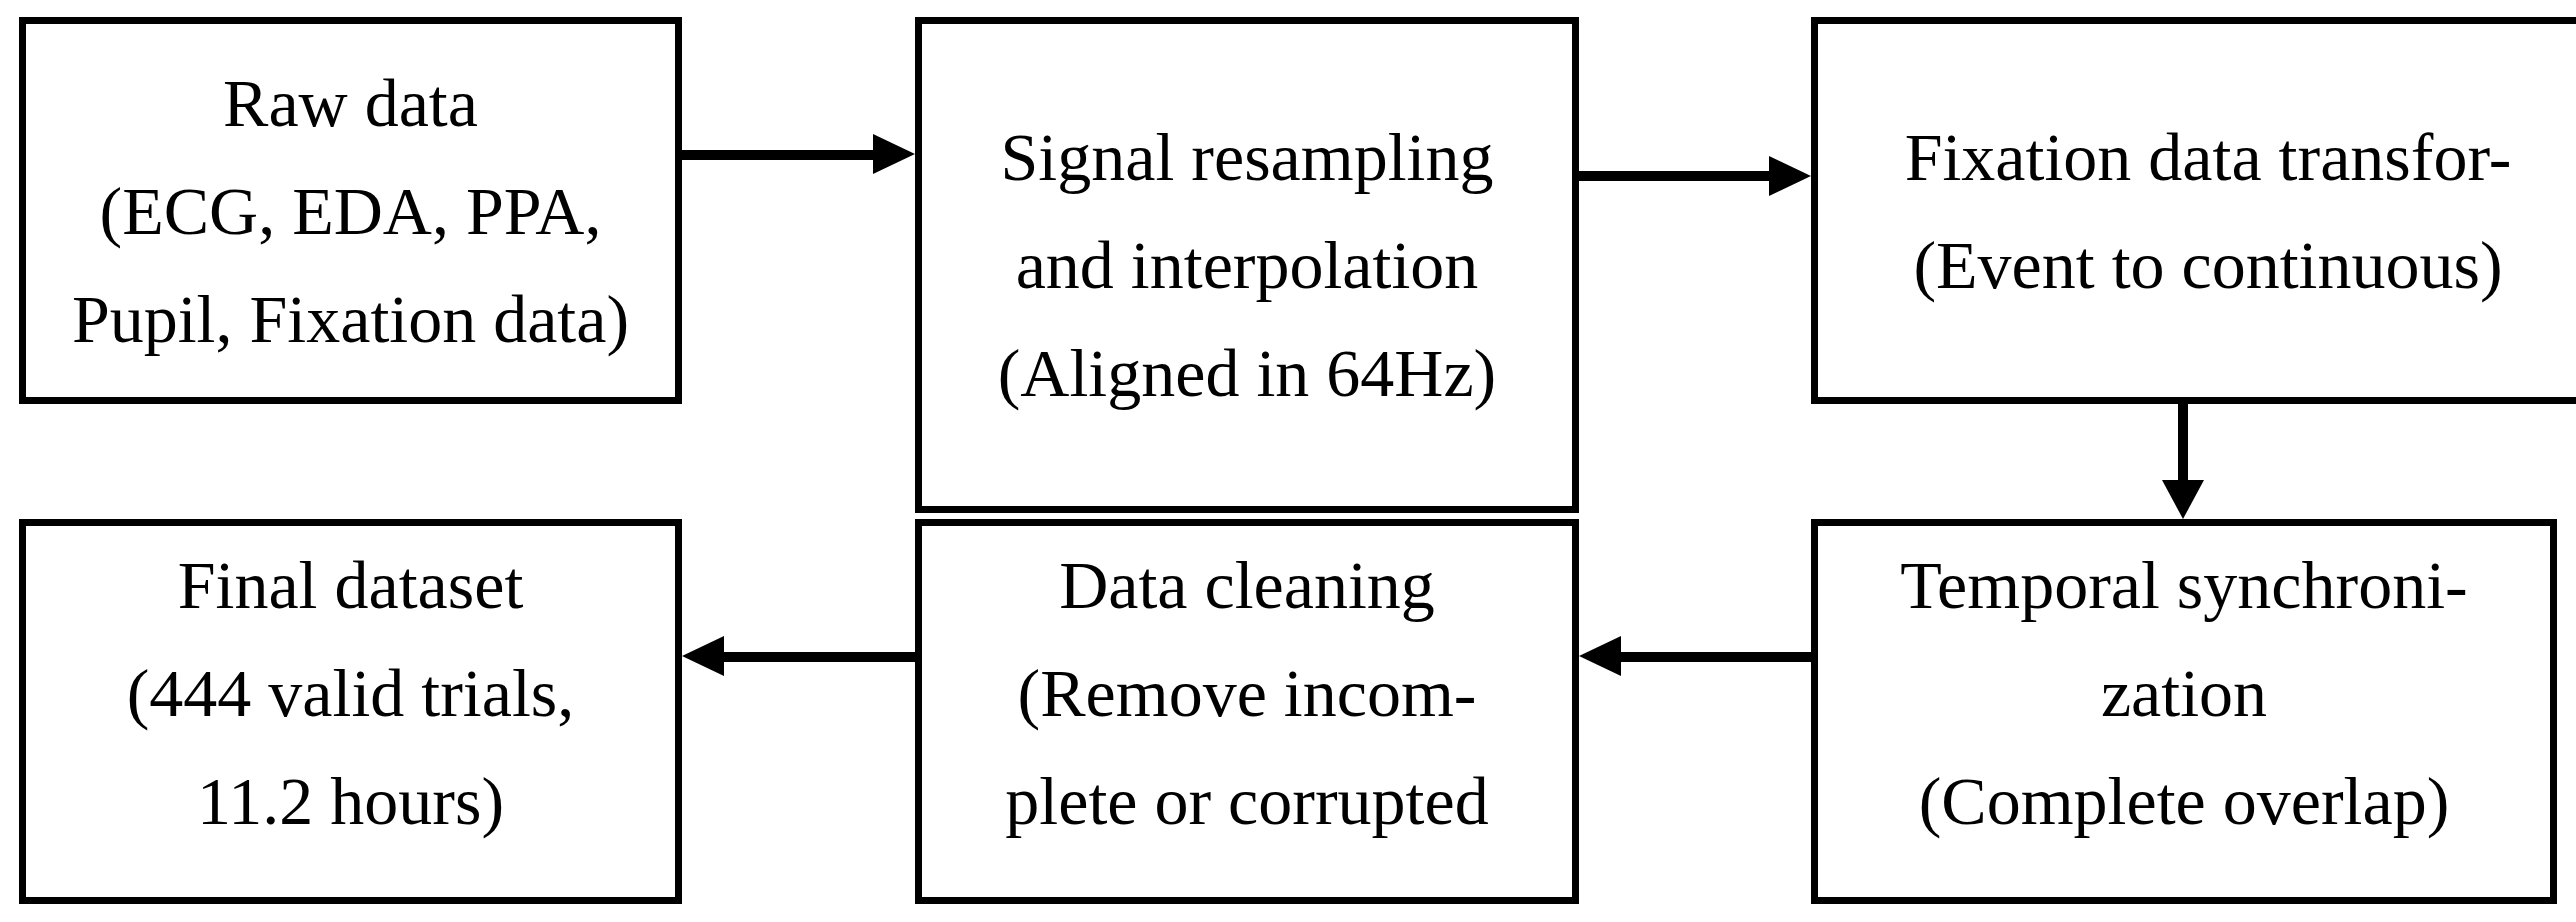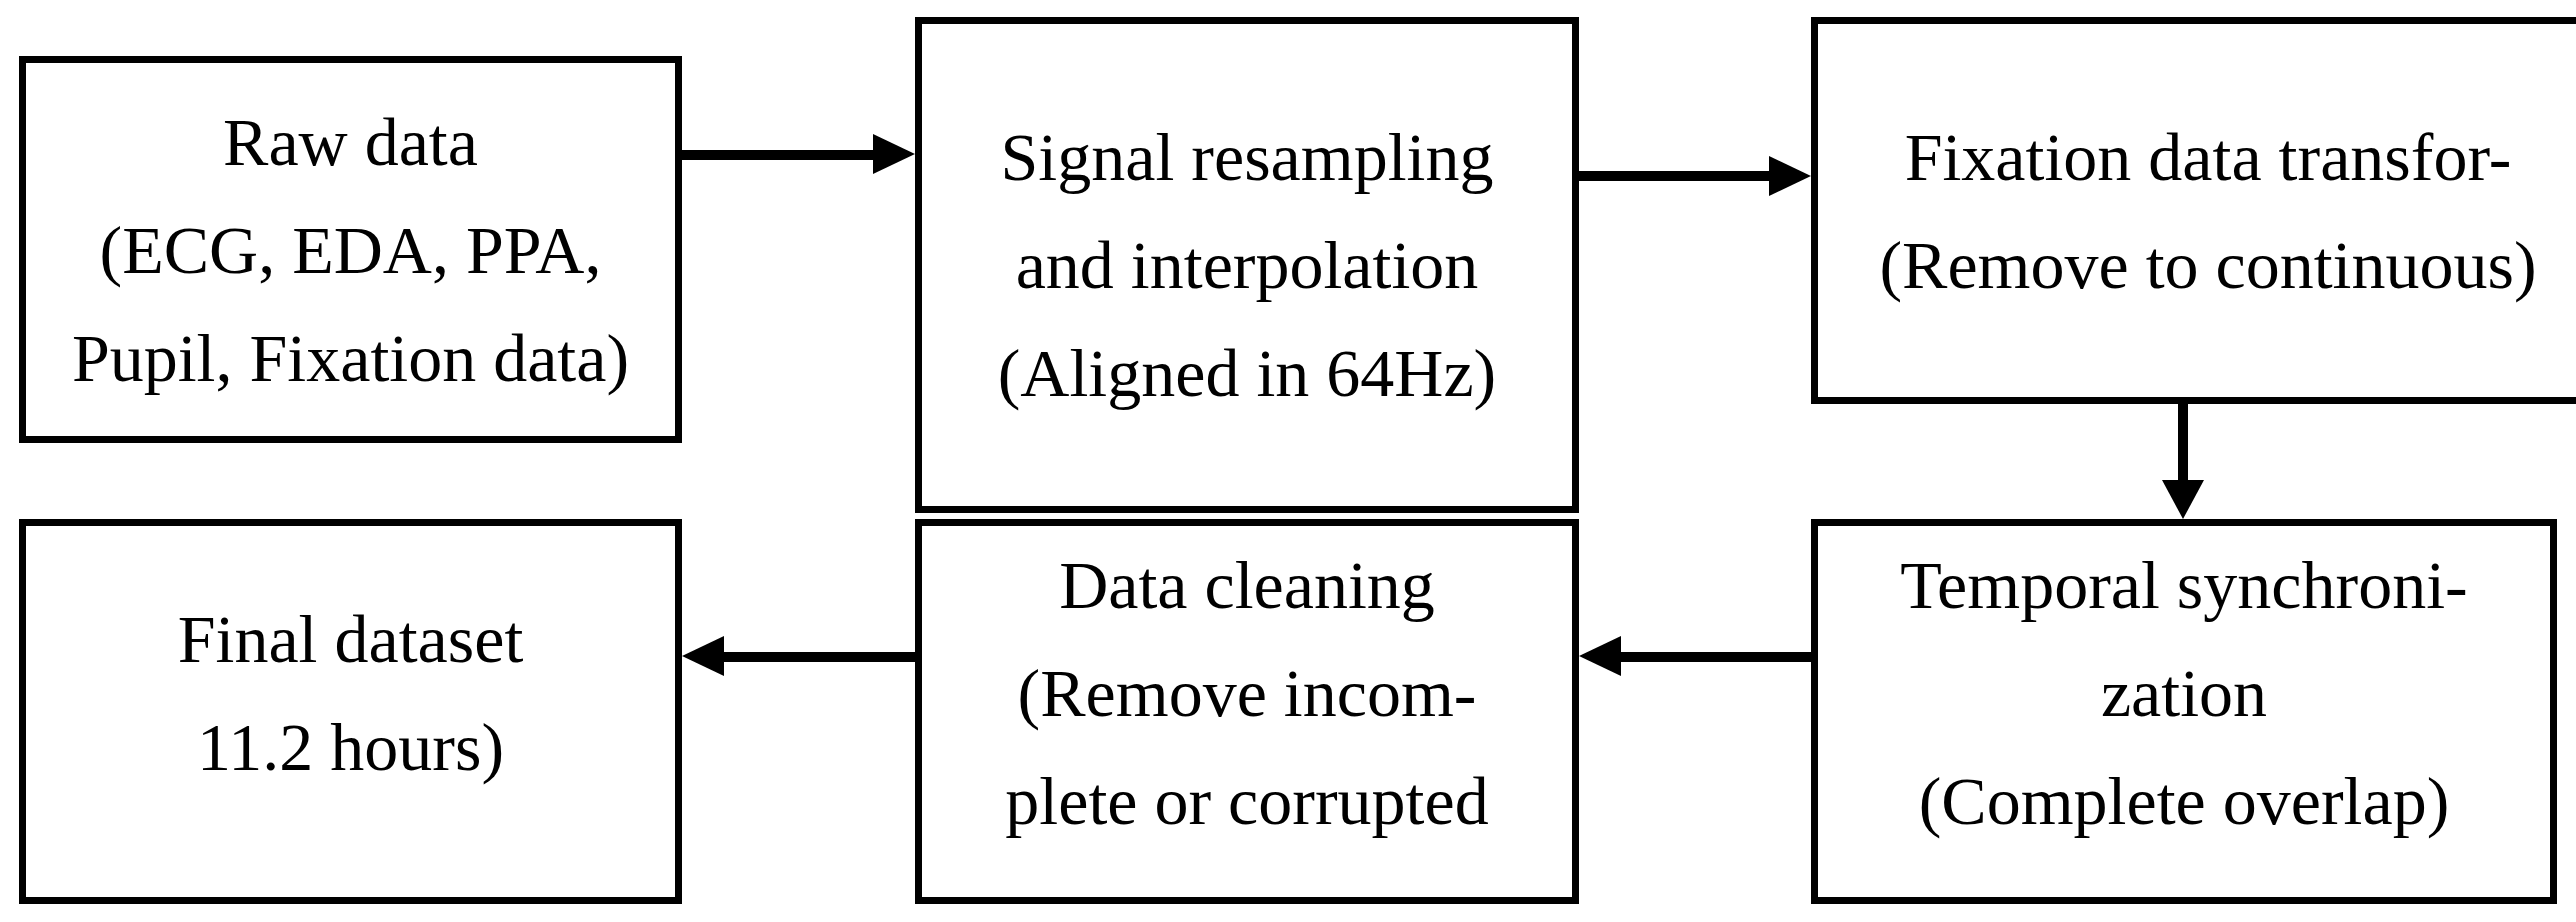--- a/index.html
+++ b/index.html
@@ -24,21 +24,21 @@
     display: flex;
     flex-direction: column;
     justify-content: center;
     align-items: center;
     text-align: center;
     font-size: 68px;
     line-height: 108px;
     white-space: nowrap;
   }
   .row-bottom { padding-bottom: 38px; }
-  .b1 { left: 19px;   top: 17px;  width: 663px; height: 387px; margin-top: 39px; }
+  .b1 { left: 19px;   top: 17px;  width: 663px; height: 387px; }
   .b2 { left: 915px; top: 17px;  width: 664px; height: 496px; }
   .b3 { left: 1811px; top: 17px;  width: 794px; height: 387px; }
   .b4 { left: 1811px; top: 519px; width: 746px; height: 385px; }
   .b5 { left: 915px; top: 519px; width: 664px; height: 385px; }
   .b6 { left: 19px;   top: 519px; width: 663px; height: 385px; }
 
   .shaft-h {
     position: absolute;
     height: 9.8px;
     background: #000000;
@@ -98,37 +98,38 @@
   </div>
 
   <div class="fbox b2">
     <span>Signal resampling</span>
     <span>and interpolation</span>
     <span>(Aligned in 64Hz)</span>
   </div>
 
   <div class="fbox b3">
     <span>Fixation data transfor-</span>
-    <span>(Remove to continuous)</span>
+    <span>(Event to continuous)</span>
   </div>
 
   <div class="fbox b5 row-bottom">
     <span>Data cleaning</span>
     <span>(Remove incom-</span>
     <span>plete or corrupted</span>
   </div>
 
   <div class="fbox b4 row-bottom">
     <span>Temporal synchroni-</span>
     <span>zation</span>
     <span>(Complete overlap)</span>
   </div>
 
   <div class="fbox b6 row-bottom">
     <span>Final dataset</span>
+    <span>(444 valid trials,</span>
     <span>11.2 hours)</span>
   </div>
 
   <div>
     <div class="shaft-h a1s"></div>
     <div class="head-right a1h"></div>
   </div>
 
   <div>
     <div class="shaft-h a2s"></div>

